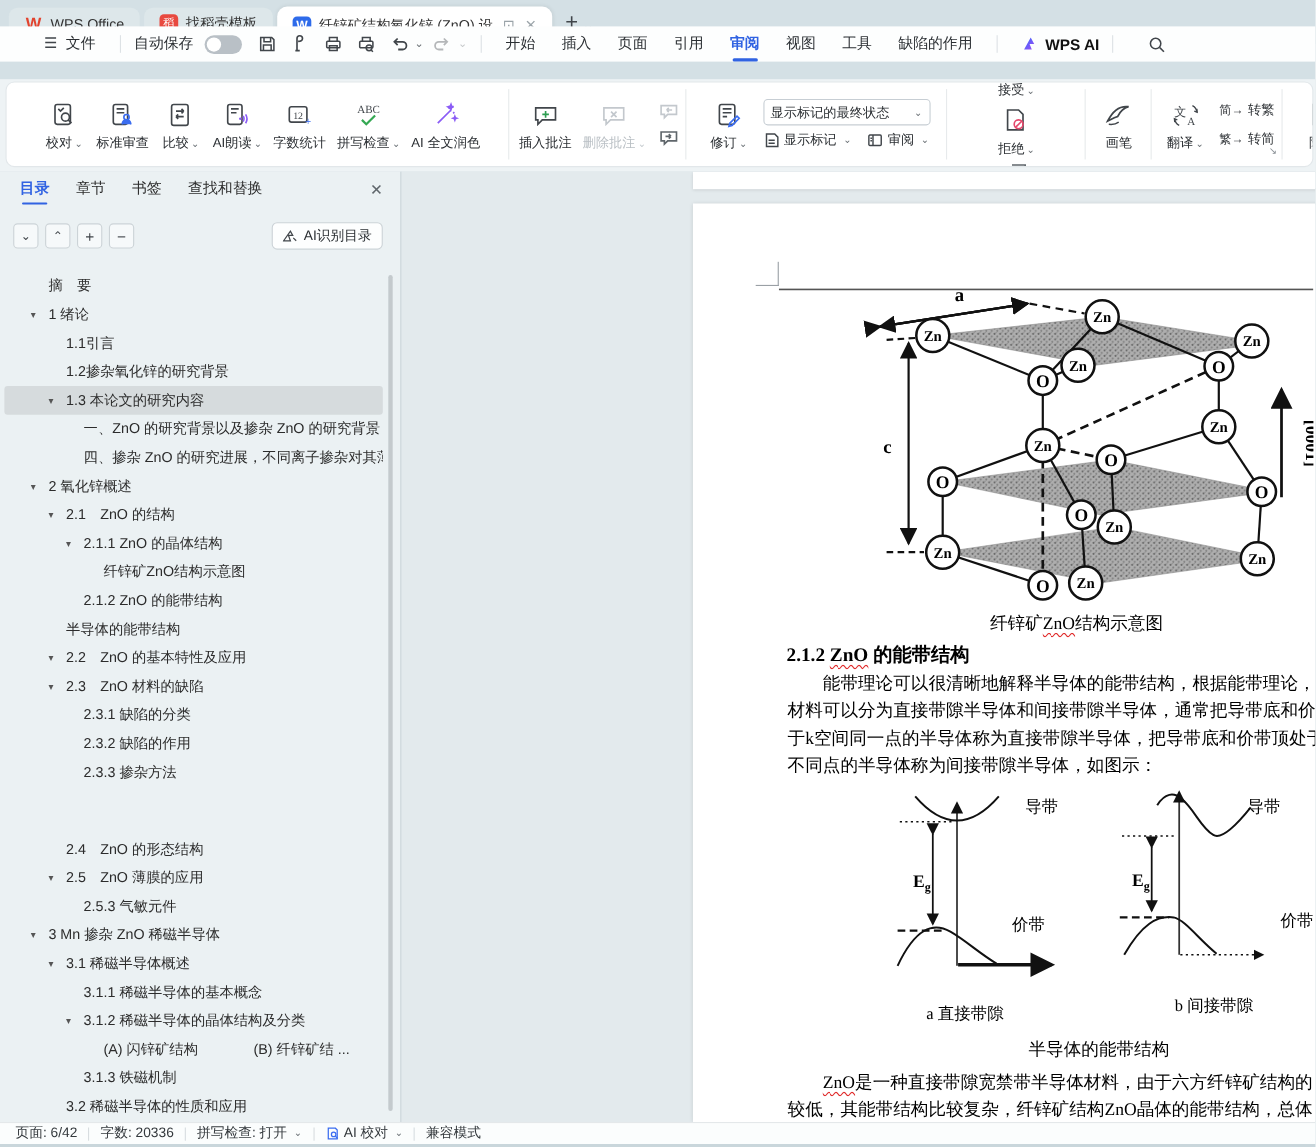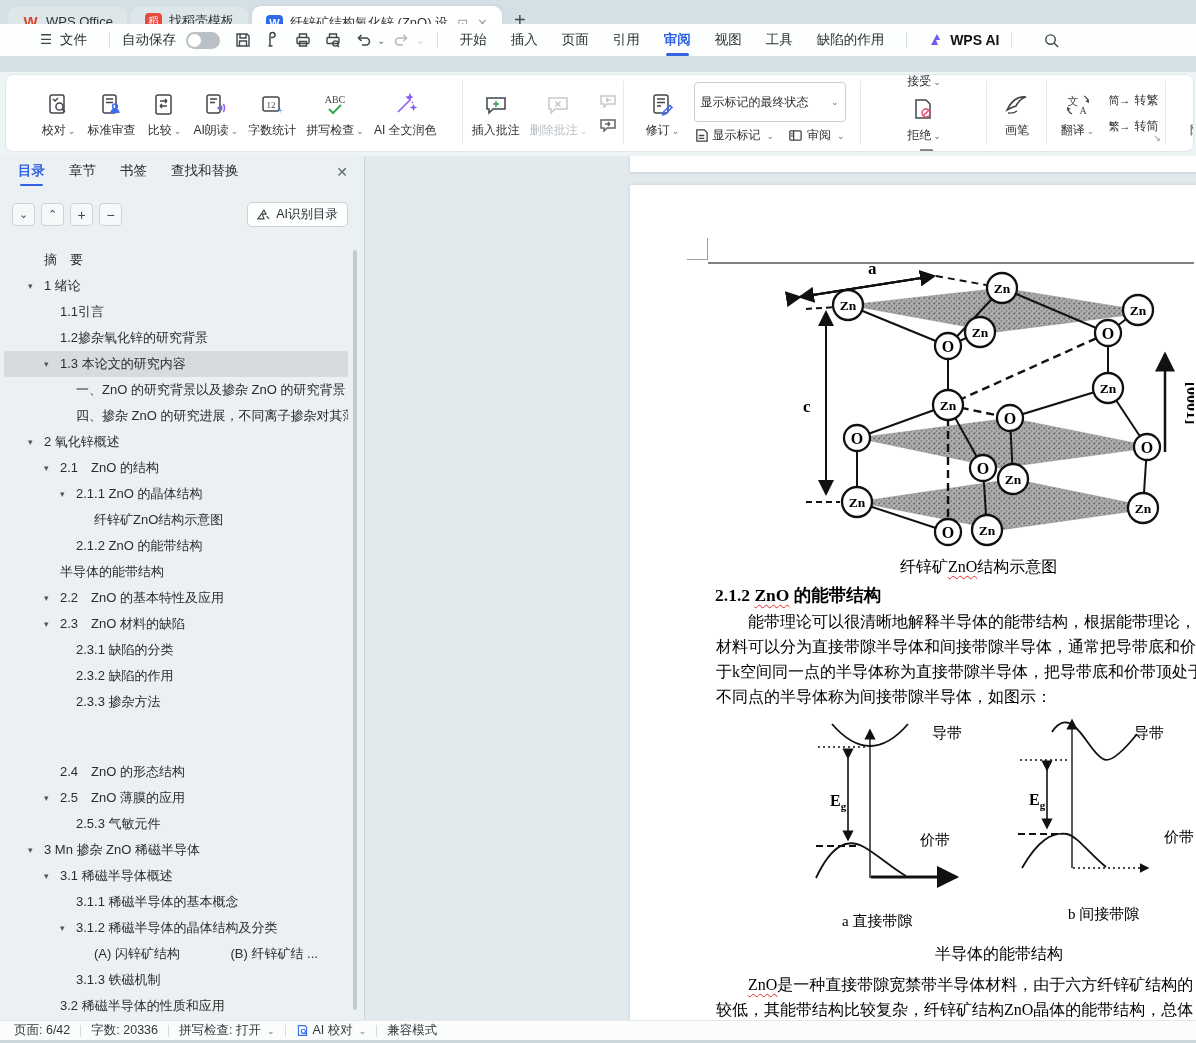--- a/index.html
+++ b/index.html
@@ -44,21 +44,21 @@
   .rgrp.bdr { border-right:1px solid #e7eaec; }
   .rbtn { display:flex; flex-direction:column; align-items:center; justify-content:flex-start; padding:3px 4px 0; border-radius:4px; min-width:46px; }
   .rbtn .ric { height:30px; display:flex; align-items:center; justify-content:center; }
   .rbtn .rlb { font-size:12px; color:#2b2f33; white-space:nowrap; margin-top:2px; }
   .rbtn.disabled .rlb { color:#b9bfc4; }
   .caret { font-size:9px; color:#6a7075; margin-left:2px; }
   .rbtn.disabled .caret { color:#c4cacE; }
   .ministack { display:flex; flex-direction:column; gap:6px; margin-left:4px; }
   .minibtn { width:22px; height:18px; display:flex; align-items:center; justify-content:center; }
   .rcol { display:flex; flex-direction:column; gap:5px; margin-left:6px; align-items:flex-start; }
-  .rselect { width:152px; height:40px; border:1px solid #c7ced4; border-radius:4px; background:#fff; font-size:12px; color:#2b2f33; display:flex; align-items:center; padding:0 6px; justify-content:space-between; }
+  .rselect { width:152px; height:24px; border:1px solid #c7ced4; border-radius:4px; background:#fff; font-size:12px; color:#2b2f33; display:flex; align-items:center; padding:0 6px; justify-content:space-between; }
   .rsmall { display:flex; align-items:center; gap:4px; font-size:12px; color:#2b2f33; white-space:nowrap; }
   .cornerlaunch { position:absolute; right:4px; bottom:2px; font-size:9px; color:#8a9096; }
   .prefix { font-size:11px; color:#2b2f33; border:0; }
 
   
   .content { position:absolute; left:0; top:156px; width:100%; height:864px; }
   .sidebar { position:absolute; left:0; top:0; width:364px; height:100%; background:#ebf1f3; }
   .sdivider { position:absolute; left:364px; top:0; width:1px; height:100%; background:#ccd6da; }
   .stabs { position:absolute; left:18px; top:6px; display:flex; gap:24px; font-size:13.5px; color:#2c2c2c; }
   .stab { padding-bottom:8px; position:relative; }

